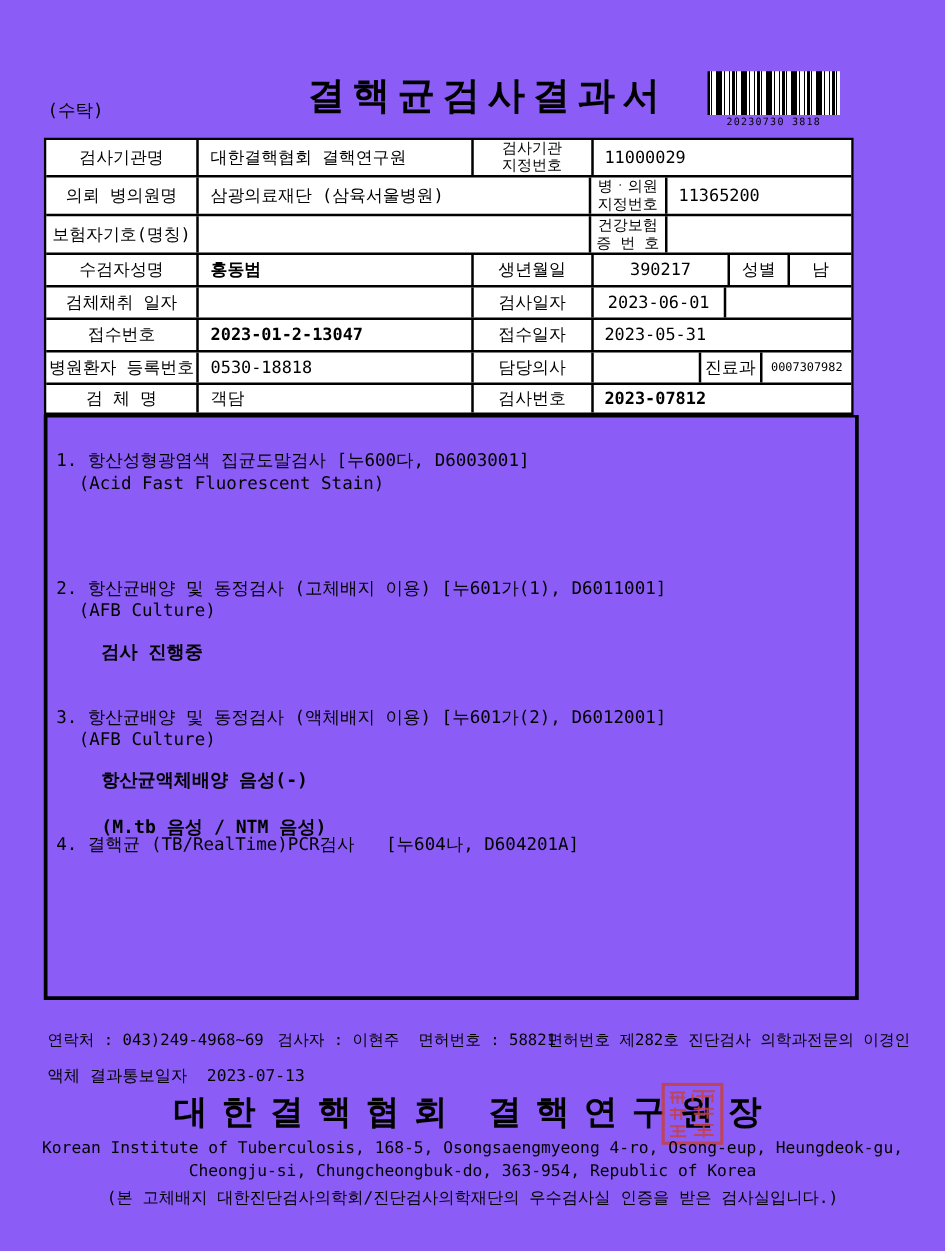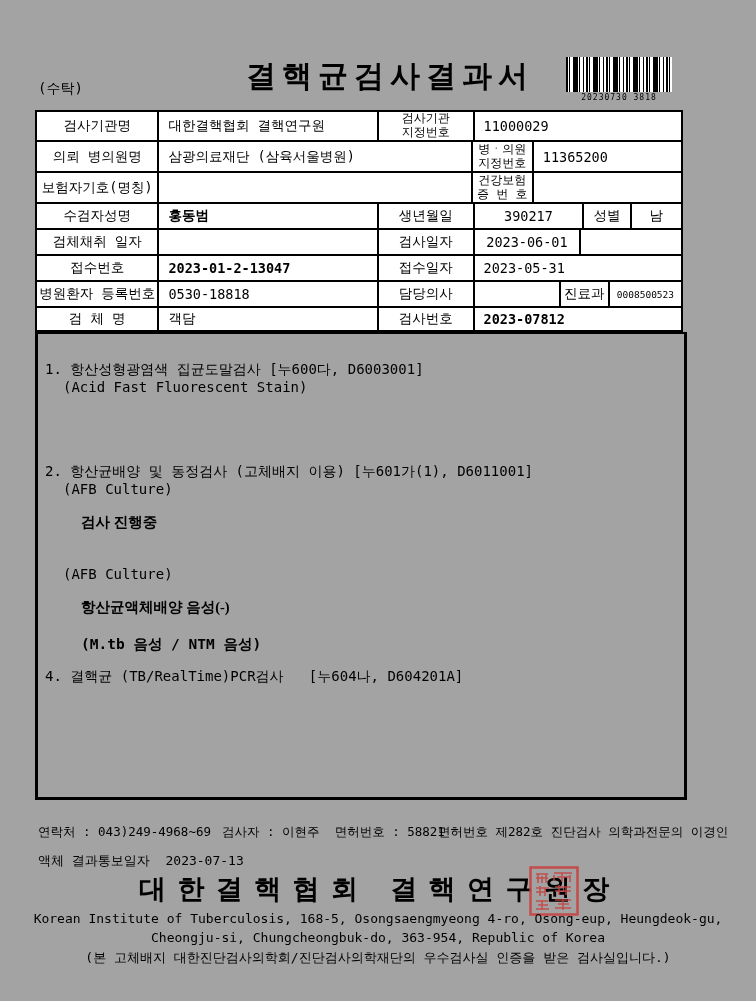--- a/index.html
+++ b/index.html
@@ -1,18 +1,18 @@
 <!DOCTYPE html>
 <html><head>
 <meta charset="utf-8">
 <style>
   * { margin:0; padding:0; box-sizing:border-box; }
   html,body { background:#e8e8e8; }
   #page {
-    position:relative; width:756px; height:1001px; background:#a3a3a3;
+    position:relative; width:756px; height:1001px; background:#8b5cf6;
     font-family:"DejaVu Sans Mono","DejaVu Sans",monospace; color:#000;
     margin:0 auto; overflow:hidden;
   }
   .pre { white-space:pre; }
   .preline { white-space:pre-line; }
 
   
   .supplement { position:absolute; left:38px; top:80px; font-size:14px; }
   .doc-title {
     position:absolute; left:0; top:56px; width:740px; text-align:center;
@@ -57,21 +57,21 @@
   .w108{width:108px}.w101{width:101px}
   .w87{width:87px}.w72{width:72px}
 
   
   .results-box {
     position:absolute; left:35px; top:332px; width:652px; height:468px;
     border:3px solid #000; border-top:2px solid #000;
   }
   .r-item { position:absolute; left:7px; right:6px; font-size:14px; line-height:18px;margin-top:15px; }
   .r-line2 { margin-left:18px; }
-  .r-result { margin-left:36px; margin-top:15px; font-weight:bold; font-size:14.5px;font-family:Liberation Serif, serif; }
+  .r-result { margin-left:36px; margin-top:15px; font-weight:bold; font-size:14.5px; }
   .r-result2 { margin-left:36px; margin-top:19px; font-weight:bold; font-size:14.5px; }
   .ri1{top:11px}.ri2{top:113px}.ri3{top:216px}.ri4{top:318px}
 
   
   .f-line { position:absolute; font-size:12.5px; }
   .f-contact   { left:38px;  top:824px; }
   .f-examiner  { left:222px; top:824px; }
   .f-license   { left:438px; top:824px; }
   .f-reportdate{ left:38px;  top:852px; font-size:13px; }
   .f-address   { left:250px; top:852px; font-size:13px; }
@@ -143,21 +143,21 @@
       <div class="cell h24 w97">접수일자</div>
       <div class="cell h24 w209 val">2023-05-31</div>
     </div>
 
     <div class="trow">
       <div class="cell h24 w124">병원환자 등록번호</div>
       <div class="cell h24 w222 val">0530-18818</div>
       <div class="cell h24 w97">담당의사</div>
       <div class="cell h24 w87"></div>
       <div class="cell h24 w50">진료과</div>
-      <div class="cell h24 w72 ctr tiny">0008500523</div>
+      <div class="cell h24 w72 ctr tiny">0007307982</div>
     </div>
 
     <div class="trow">
       <div class="cell h22 w124">검 체 명</div>
       <div class="cell h22 w222 val">객담</div>
       <div class="cell h22 w97">검사번호</div>
       <div class="cell h22 w209 val bold">2023-07812</div>
     </div>
 
   </div>
@@ -169,20 +169,21 @@
       <div class="r-line2 pre">(Acid Fast Fluorescent Stain)</div>
     </div>
 
     <div class="r-item ri2">
       <div class="pre">2. 항산균배양 및 동정검사 (고체배지 이용) [누601가(1), D6011001]</div>
       <div class="r-line2 pre">(AFB Culture)</div>
       <div class="r-result pre">검사 진행중</div>
     </div>
 
     <div class="r-item ri3">
+      <div class="pre">3. 항산균배양 및 동정검사 (액체배지 이용) [누601가(2), D6012001]</div>
       <div class="r-line2 pre">(AFB Culture)</div>
       <div class="r-result pre">항산균액체배양 음성(-)</div>
       <div class="r-result2 pre">(M.tb 음성 / NTM 음성)</div>
     </div>
 
     <div class="r-item ri4">
       <div class="pre">4. 결핵균 (TB/RealTime)PCR검사   [누604나, D604201A]</div>
     </div>
 
   </div>

